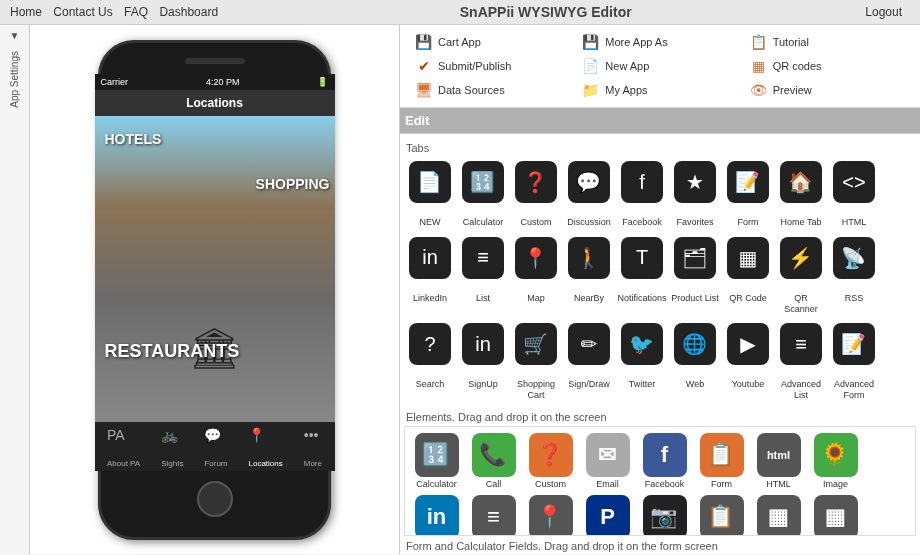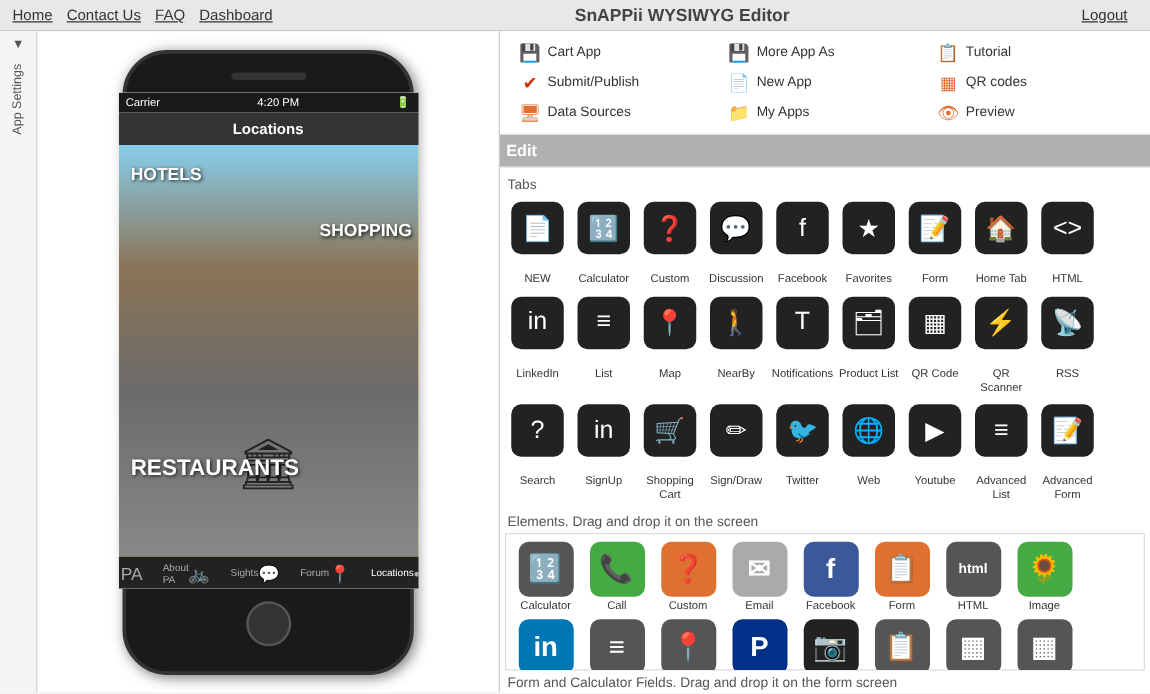--- a/index.html
+++ b/index.html
@@ -1,20 +1,20 @@
 <!DOCTYPE html>
 <html><head>
   <meta charset="utf-8">
   <style>
     * { margin: 0; padding: 0; box-sizing: border-box; }
     body { font-family: Arial, sans-serif; font-size: 12px; background: #f0f0f0; width: 920px; height: 555px; overflow: hidden; }
 
     
     #top-nav { background: #e8e8e8; border-bottom: 1px solid #ccc; padding: 4px 10px; display: flex; justify-content: space-between; align-items: center; }
-    #top-nav a { color: #333; text-decoration: underline; font-size: 12px; margin-right: 8px; cursor: pointer; }
+    #top-nav a { color: #333; font-size: 12px; margin-right: 8px; cursor: pointer; }
     #top-nav-center { font-size: 14px; font-weight: bold; color: #444; }
 
     
     #main { display: flex; height: calc(555px - 26px); }
 
     
     #left-sidebar { width: 30px; background: #f5f5f5; border-right: 1px solid #ccc; display: flex; flex-direction: column; align-items: center; }
     #app-settings-label { writing-mode: vertical-rl; transform: rotate(180deg); font-size: 10px; color: #555; padding: 10px 0; cursor: pointer; }
     #sidebar-arrow { font-size: 10px; color: #555; margin-top: 5px; }
 
@@ -59,24 +59,24 @@
     #elements-scroll { overflow-y: scroll; max-height: 110px; border: 1px solid #ddd; padding: 4px; margin-bottom: 4px; }
     #form-fields-scroll { overflow-y: scroll; max-height: 80px; border: 1px solid #ddd; padding: 4px; }
 
     
     .phone-outer { width: 233px; height: 500px; background: #1a1a1a; border-radius: 36px; border: 3px solid #333; box-shadow: 2px 2px 10px rgba(0,0,0,0.5); display: flex; flex-direction: column; align-items: center; padding: 15px 10px 20px; position: relative; }
     .phone-speaker { width: 60px; height: 6px; background: #333; border-radius: 3px; margin-bottom: 10px; }
     .phone-screen { width: 240px; flex: 1; background: #fff; overflow: hidden; display: flex; flex-direction: column; }
     .phone-home-btn { width: 36px; height: 36px; background: #333; border-radius: 50%; border: 2px solid #555; margin-top: 10px; }
     .screen-status { background: #1a1a1a; color: #fff; font-size: 9px; padding: 3px 6px; display: flex; justify-content: space-between; align-items: center; }
     .screen-title-bar { background: #333; color: #fff; font-size: 12px; font-weight: bold; text-align: center; padding: 6px; }
-    .screen-content { flex: 1; background: #fde047; position: relative; overflow: hidden; }
+    .screen-content { flex: 1; background: #ef4444; position: relative; overflow: hidden; }
     .screen-overlay-text { position: absolute; color: #fff; font-weight: bold; font-size: 14px; text-shadow: 1px 1px 3px rgba(0,0,0,0.8); }
     .screen-footer { background: #222; display: flex; justify-content: space-around; padding: 5px 2px 3px; }
-    .footer-item { display: flex; flex-direction: row; align-items: center; color: #aaa; font-size: 8px; gap: 16px; }
+    .footer-item { display: flex; flex-direction: column; color: #aaa; font-size: 8px; gap: 16px; }
     .footer-item.active { color: #fff; }
     .footer-icon { font-size: 14px; }
 
     
     .bg-image { width: 100%; height: 100%; background: linear-gradient(to bottom, #87CEEB 0%, #8B7355 30%, #6B6B6B 60%, #888 100%); position: relative; }
     .hotel-text { top: 15px; left: 10px; }
     .shopping-text { top: 60px; right: 5px; }
     .restaurant-text { bottom: 60px; left: 10px; font-size: 18px; }
     .building-silhouette { position: absolute; bottom: 50px; left: 50%; transform: translateX(-50%); font-size: 40px; opacity: 0.7; }
 

